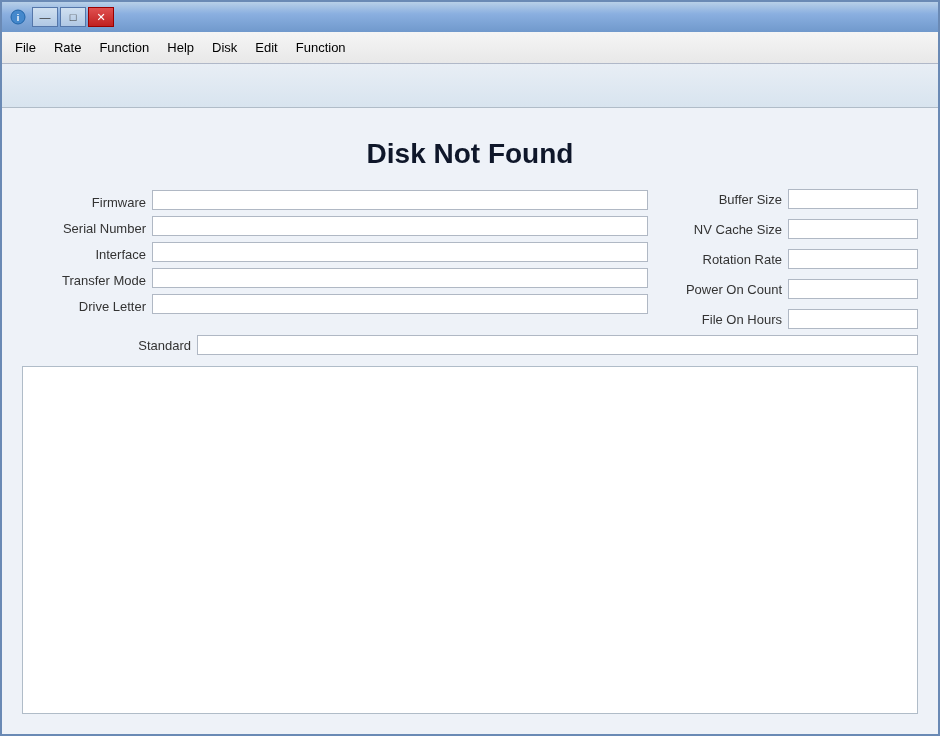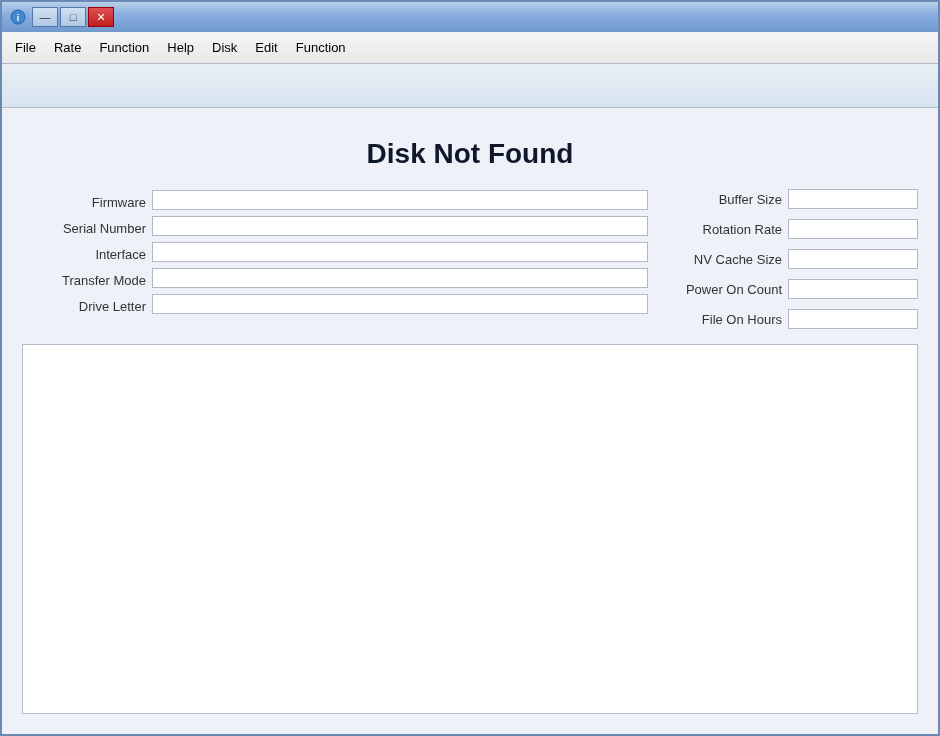--- a/index.html
+++ b/index.html
@@ -338,44 +338,48 @@
       </div>
 
       <div class="right-fields">
 
         <div class="right-field-row">
           <span class="right-label">Buffer Size</span>
           <input class="field-input-right" type="text" readonly="" style="">
         </div>
 
         <div class="right-field-row">
+          <span class="right-label">NV Cache Size</span>
+          <input class="field-input-right" type="text" readonly="" style="">
+        </div>
+
+        <div class="right-field-row">
           <span class="right-label">Rotation Rate</span>
-          <input class="field-input-right" type="text" readonly="" style="">
-        </div>
-
-        <div class="right-field-row">
-          <span class="right-label">NV Cache Size</span>
           <input class="field-input-right" type="text" readonly="" style="">
         </div>
 
         <div class="right-field-row">
           <span class="right-label">Power On Count</span>
           <input class="field-input-right" type="text" readonly="" style="">
         </div>
 
         <div class="right-field-row">
           <span class="right-label">File On Hours</span>
           <input class="field-input-right" type="text" readonly="" style="">
         </div>
 
       </div>
     </div>
 
     <div class="full-width-fields">
 
+      <div class="full-width-row">
+        <span class="full-width-label">Standard</span>
+        <input class="full-width-input" type="text" readonly="" style="">
+      </div>
 
 
     </div>
 
     <div class="smart-table-area"></div>
 
   </div>
 </div>
 
 </body></html>

